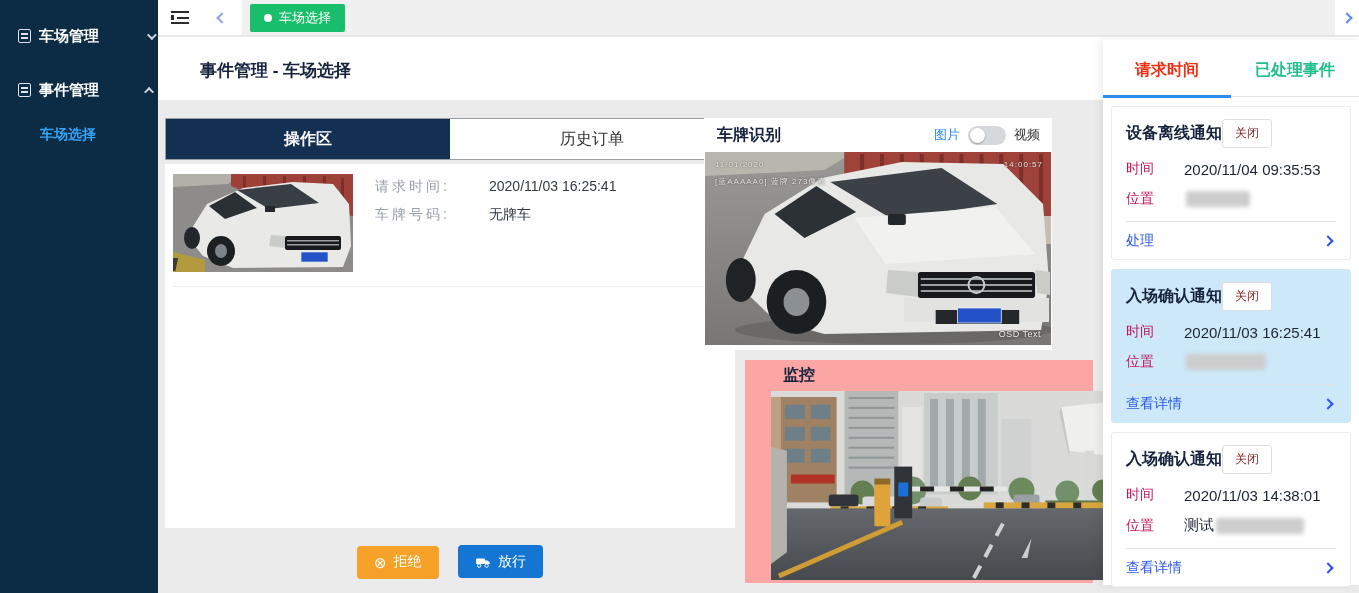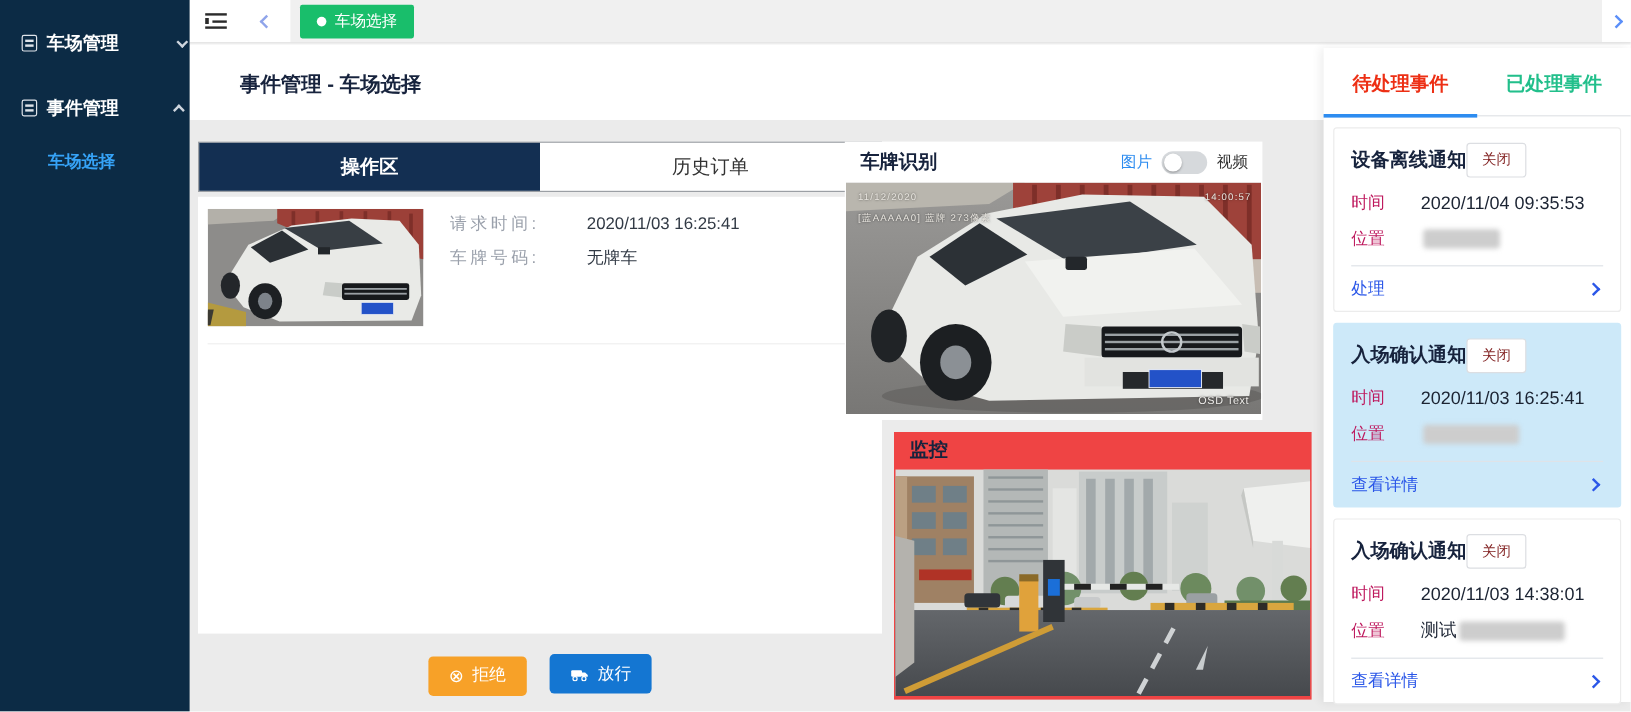--- a/index.html
+++ b/index.html
@@ -77,21 +77,21 @@
     background:#fff; box-shadow:0 1px 2px rgba(0,0,0,.3); }
   .photo-wrap { position:relative; width:346px; height:193px; margin:0 1px; overflow:hidden; }
   .photo-wrap svg { display:block; }
   .ov { position:absolute; color:#e8e5df; font-size:8px; letter-spacing:1px; text-shadow:0 0 2px rgba(0,0,0,.6); }
   .ov-date { left:10px; top:8px; }
   .ov-plate { left:10px; top:24px; }
   .ov-time { right:8px; top:8px; }
   .ov-osd { right:10px; bottom:6px; font-size:9px; color:#f0efec; letter-spacing:0.5px; }
 
   
-  .monitor-panel { position:absolute; left:745px; top:360px; width:348px; height:223px; background:#ef4444; }
+  .monitor-panel { position:absolute; left:745px; top:360px; width:348px; height:223px; background:#fca5a5;padding-left:25px; }
   .monitor-panel .panel-head { height:31px; }
   .mphoto-wrap { position:relative; width:346px; height:189px; margin:0 1px; overflow:hidden; }
 
   
   .events-panel { position:absolute; left:1103px; top:40px; width:256px; height:545px; background:#fff;
     box-shadow:-3px 0 8px rgba(0,0,0,.07); z-index:4; }
   .ep-tabs { position:relative; height:57px; display:flex; border-bottom:1px solid #e0e3e7; }
   .ep-tab { flex:1; text-align:center; padding-top:20px; font-size:16px; font-weight:bold; cursor:pointer; }
   .ep-tab.pending { color:#ed2f14; }
   .ep-tab.processed { color:#22bf8b; }
@@ -270,21 +270,21 @@
         <circle cx="273" cy="133" r="8" fill="none" stroke="#c3c8cc" stroke-width="2"></circle>
         <polygon points="184,118 214,120 214,145 182,141" fill="#caccc8"></polygon>
         <polygon points="332,118 347,120 347,143 334,141" fill="#caccc8"></polygon>
         <rect x="200" y="146" width="146" height="24" fill="#e2e3e0"></rect>
         <rect x="232" y="158" width="84" height="14" fill="#25282b"></rect>
         <rect x="254" y="156" width="44" height="15" fill="#2352c8" stroke="#e8ecf5" stroke-width="0.8"></rect>
         <ellipse cx="92" cy="150" rx="30" ry="32" fill="#1c1f22"></ellipse>
         <ellipse cx="92" cy="150" rx="13" ry="14" fill="#8b9095"></ellipse>
         <ellipse cx="36" cy="128" rx="15" ry="22" fill="#202326"></ellipse>
       </svg>
-      <span class="ov ov-date">11/12/2020</span>
+      <span class="ov ov-date">11/01/2020</span>
       <span class="ov ov-plate">[蓝AAAAA0] 蓝牌 273像素</span>
       <span class="ov ov-time">14:00:57</span>
       <span class="ov ov-osd">OSD Text</span>
     </div>
   </section>
 
   <section class="monitor-panel">
     <div class="panel-head">
       <span class="panel-title">监控</span>
     </div>
@@ -358,21 +358,21 @@
         <rect x="210" y="96" width="14" height="5" fill="#222"></rect>
         <polyline points="8,186 132,132" stroke="#cf9c36" stroke-width="5" fill="none"></polyline>
         <line x1="204" y1="188" x2="234" y2="132" stroke="#cfd2d4" stroke-width="4" stroke-dasharray="14 10"></line>
         <polygon points="252,168 262,148 258,168" fill="#c8ccce"></polygon>
       </svg>
     </div>
   </section>
 
   <aside class="events-panel">
     <div class="ep-tabs">
-      <div class="ep-tab pending">待处理事件</div>
+      <div class="ep-tab pending">请求时间</div>
       <div class="ep-tab processed">已处理事件</div>
       <div class="ep-underline"></div>
     </div>
     <div class="ep-cards">
 
       <div class="ecard">
         <div class="ecard-head">
           <span class="ecard-title">设备离线通知</span>
           <button class="close-btn">关闭</button>
         </div>

